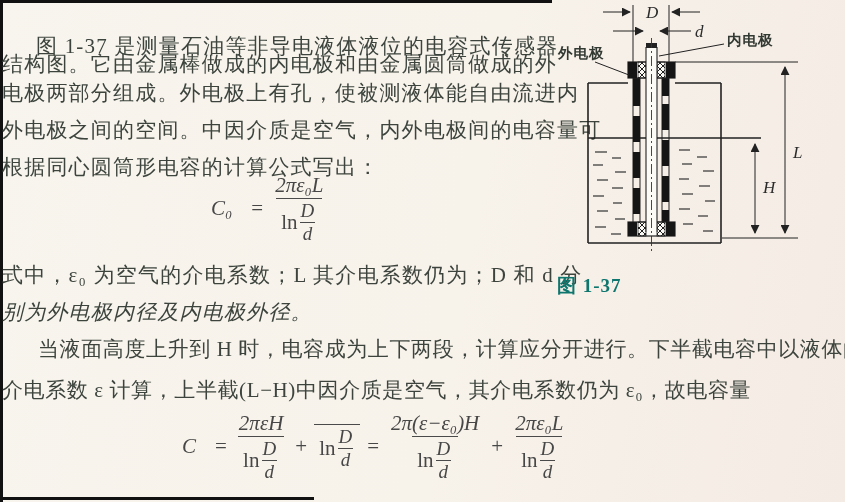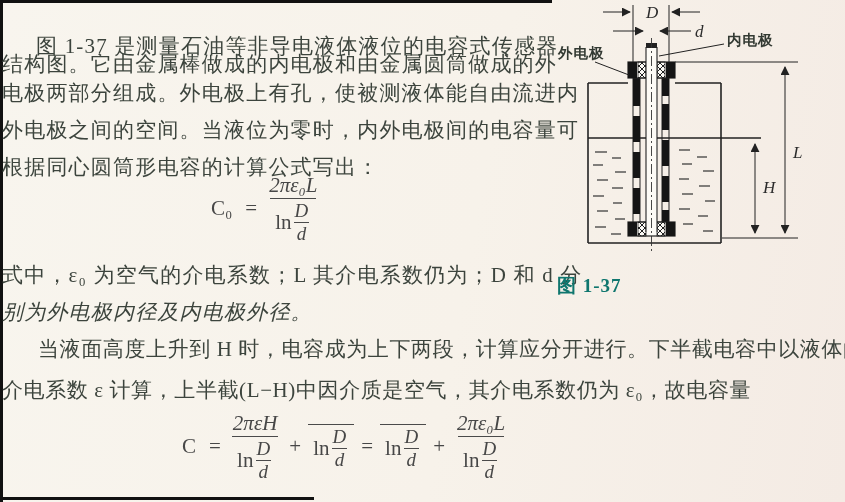--- a/index.html
+++ b/index.html
@@ -21,21 +21,21 @@
   
   .border-left { left:0; top:0; width:3px; height:502px; background:#111; }
   .border-top { left:0; top:0; width:552px; height:2.5px; background:#111; }
   .border-bottom { left:0; top:497px; width:314px; height:3px; background:#111; }
 
   
   .formula {
     display:inline-flex; align-items:center;
     font-size:21px; color:#474747; white-space:nowrap;
   }
-  .formula .lhs { margin-right:6px; }
+  .formula .lhs { font-style:italic; margin-right:12px; }
   .formula .eq, .formula .op { margin:0 7px; font-style:normal; }
   .frac { display:inline-flex; flex-direction:column; align-items:center; }
   .frac > .num {
     font-style:italic; padding:0 5px 2px 5px; line-height:1.05; text-align:center;
   }
   .frac > .den {
     border-top:1.6px solid #4a4a4a; padding:2px 5px 0 5px;
     display:inline-flex; align-items:center; line-height:1.05;
   }
   .frac .ln { font-style:normal; }
@@ -61,21 +61,21 @@
 </head>
 <body>
 
 <div class="abs border-left"></div>
 <div class="abs border-top"></div>
 <div class="abs border-bottom"></div>
 
 <div class="abs cn-line" style="left:36px; top:7px;margin-top:27px;">图 1-37 是测量石油等非导电液体液位的电容式传感器</div>
 <div class="abs cn-line" style="left:2px;  top:52px;">结构图。它由金属棒做成的内电极和由金属圆筒做成的外</div>
 <div class="abs cn-line" style="left:2px;  top:81px;">电极两部分组成。外电极上有孔，使被测液体能自由流进内</div>
-<div class="abs cn-line" style="left:2px;  top:118px;">外电极之间的空间。当液位为零时，内外电极间的电容量可</div>
+<div class="abs cn-line" style="left:2px;  top:118px;">外电极之间的空间。中因介质是空气，内外电极间的电容量可</div>
 <div class="abs cn-line" style="left:2px;  top:155px;">根据同心圆筒形电容的计算公式写出：</div>
 
 <div class="abs formula" style="left:211px; top:174px;">
   <span class="lhs">C₀</span>
   <span class="eq">=</span>
   <span class="frac">
     <span class="num">2πε₀L</span>
     <span class="den">
       <span class="ln">ln</span>
       <span class="sfrac">
@@ -115,20 +115,21 @@
       <span class="sfrac">
         <span class="snum">D</span>
         <span class="sden">d</span>
       </span>
     </span>
   </span>
 
   <span class="op">=</span>
 
   <span class="frac">
+    <span class="num">2π(ε−ε₀)H</span>
     <span class="den">
       <span class="ln">ln</span>
       <span class="sfrac">
         <span class="snum">D</span>
         <span class="sden">d</span>
       </span>
     </span>
   </span>
 
   <span class="op">+</span>

